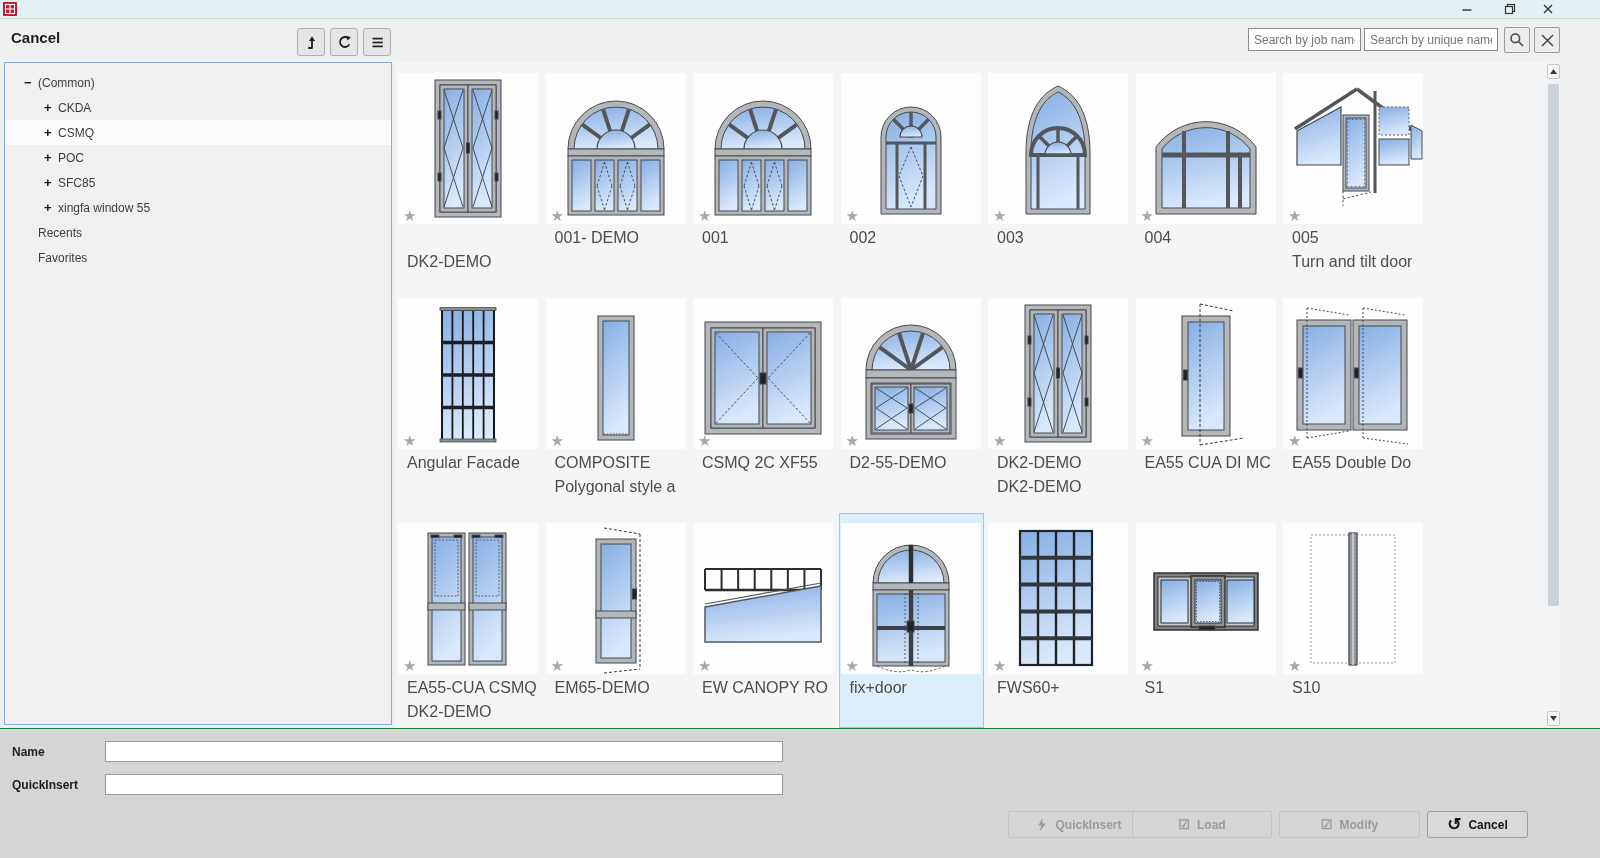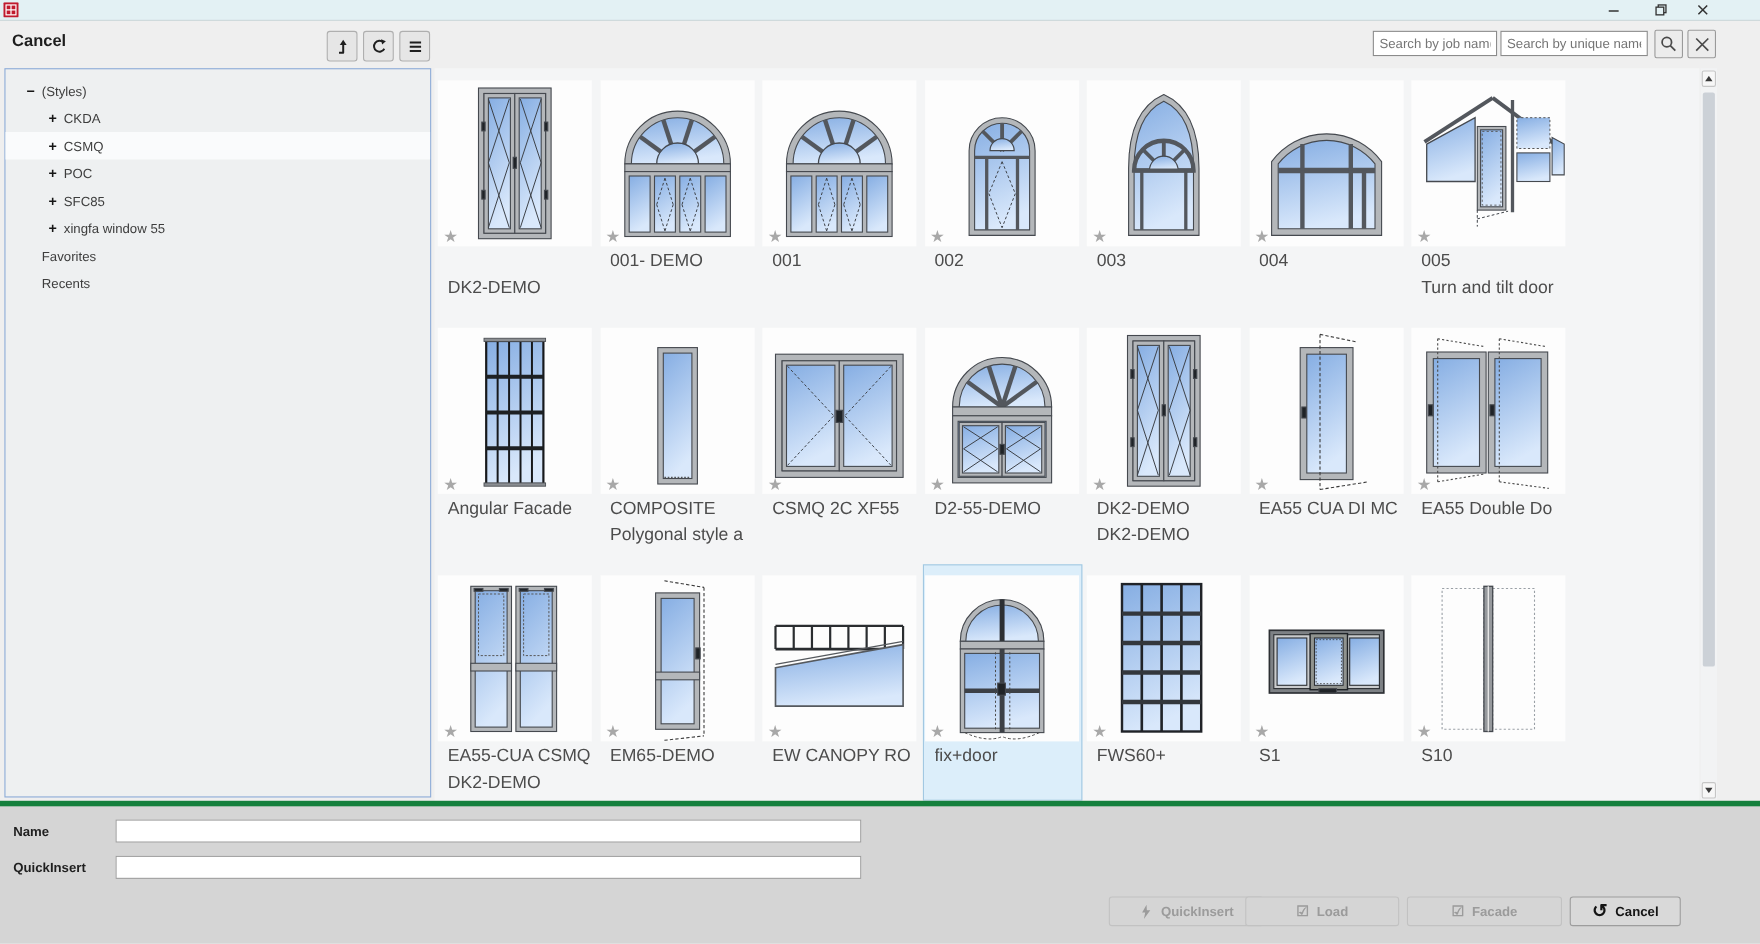--- a/index.html
+++ b/index.html
@@ -47,21 +47,21 @@
 
   
   .vscroll { position:absolute; left:1546px; top:62px; width:15px; height:666px; background:#f2f3f4; }
   .sb-btn { position:absolute; left:1px; width:13px; height:15px; background:#f7f7f7;
     border:1px solid #c6c6c6; border-radius:2px; display:flex; align-items:center; justify-content:center; cursor:pointer; }
   .sb-up{ top:2px; } .sb-down{ bottom:2px; }
   .sb-thumb { position:absolute; left:2px; top:22px; width:11px; height:522px; background:#ccd1d7; border-radius:2px; cursor:pointer; }
 
   
   .bottom-panel { position:absolute; left:0; top:728px; width:1600px; height:130px;
-    background:#d5d5d5; border-top:5px solid #15803d; }
+    background:#d5d5d5; border-top:1px solid #15803d; }
   .form-label { position:absolute; left:12px; font-size:12px; font-weight:700; color:#1f1f1f; }
   #name-label { top:16px; } #desc-label { top:49px; }
   .form-input { position:absolute; left:105px; width:678px; height:21px; border:1px solid #9c9c9c;
     background:#fff; font:12px "Liberation Sans",sans-serif; padding:0 5px; }
   #name-input { top:12px; } #desc-input { top:45px; }
   .fbtn { position:absolute; top:82px; height:27px; border-radius:3px; background:#d9d9d9;
     border:1px solid #9d9d9d; font:700 12px "Liberation Sans",sans-serif; color:#141414;
     display:flex; align-items:center; justify-content:center; gap:7px; cursor:pointer; }
   .fbtn.disabled { border-color:#c2c2c2; color:#9b9b9b; background:#d5d5d5; }
   #btn-quickinsert { left:1008px; width:141px;text-align:right; }
@@ -130,21 +130,21 @@
 </div>
 <div class="icon-btn" id="btn-clear">
   <svg width="15" height="15">
     <path d="M2 2 L13 13 M13 2 L2 13" stroke="#4a4a4a" stroke-width="1.5" fill="none"></path>
   </svg>
 </div>
 
 <div class="tree-panel">
   <div class="tree-row lv0">
     <span class="expander">−</span>
-    <span class="tree-label">(Styles)</span>
+    <span class="tree-label">(Common)</span>
   </div>
 
   <div class="tree-row lv1">
     <span class="expander">+</span>
     <span class="tree-label">CKDA</span>
   </div>
 
   <div class="tree-row lv1 sel">
     <span class="expander">+</span>
     <span class="tree-label">CSMQ</span>
@@ -161,26 +161,26 @@
   </div>
 
 
   <div class="tree-row lv1">
     <span class="expander">+</span>
     <span class="tree-label">xingfa window 55</span>
   </div>
 
   <div class="tree-row lv0">
     <span class="expander"></span>
-    <span class="tree-label">Favorites</span>
+    <span class="tree-label">Recents</span>
   </div>
 
   <div class="tree-row lv0">
     <span class="expander"></span>
-    <span class="tree-label">Recents</span>
+    <span class="tree-label">Favorites</span>
   </div>
 </div>
 
 <div class="grid">
   <div class="cell" style="left: 1px; top: 1px;">
     <div class="thumb-box"><svg width="140" height="151" viewBox="0 0 140 151">
           <defs>
             <linearGradient id="g0" x1="0" y1="0" x2="0.25" y2="1">
               <stop offset="0" stop-color="#86aee3"></stop>
               <stop offset="1" stop-color="#d9e8fb"></stop>
@@ -772,19 +772,19 @@
         </svg>
     </span>
     <span>QuickInsert</span>
   </button>
   <button class="fbtn disabled" id="btn-load">
     <span class="fic fic-char">☑</span>
     <span>Load</span>
   </button>
   <button class="fbtn disabled" id="btn-modify">
     <span class="fic fic-char">☑</span>
-    <span>Facade</span>
+    <span>Modify</span>
   </button>
   <button class="fbtn" id="btn-cancel">
     <span class="fic fic-undo">↺</span>
     <span>Cancel</span>
   </button>
 </div>
 
 </body></html>

